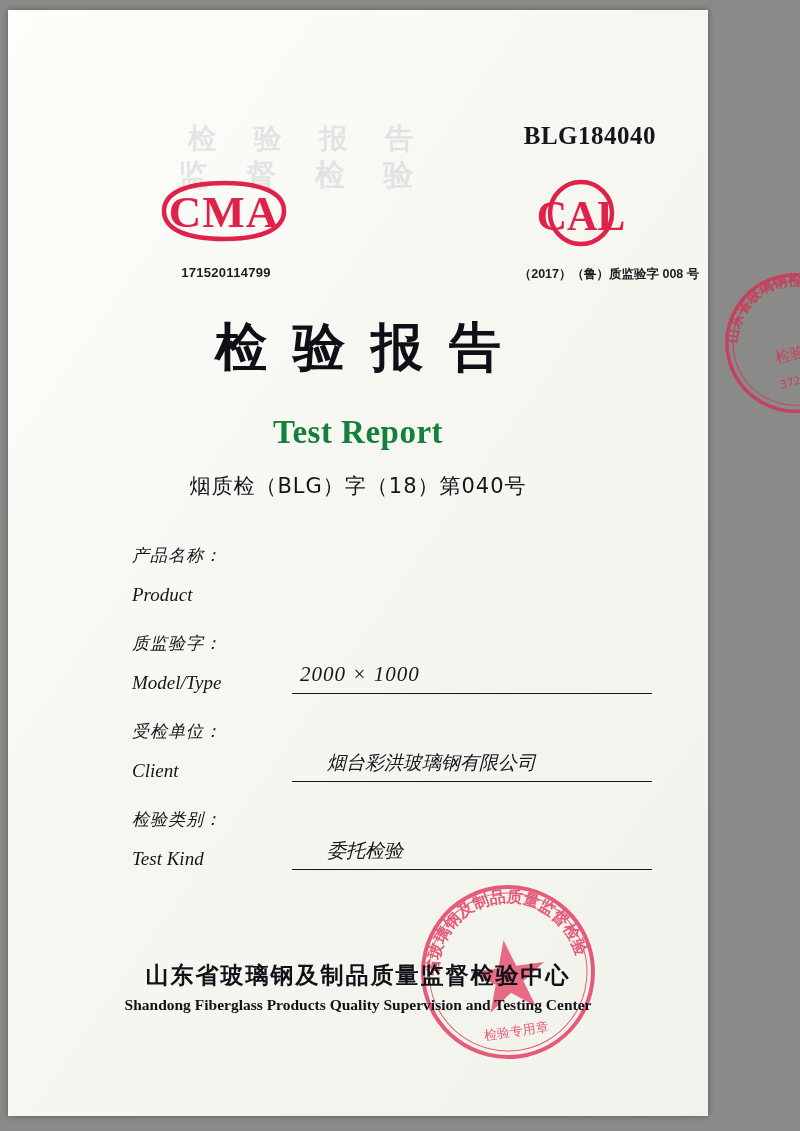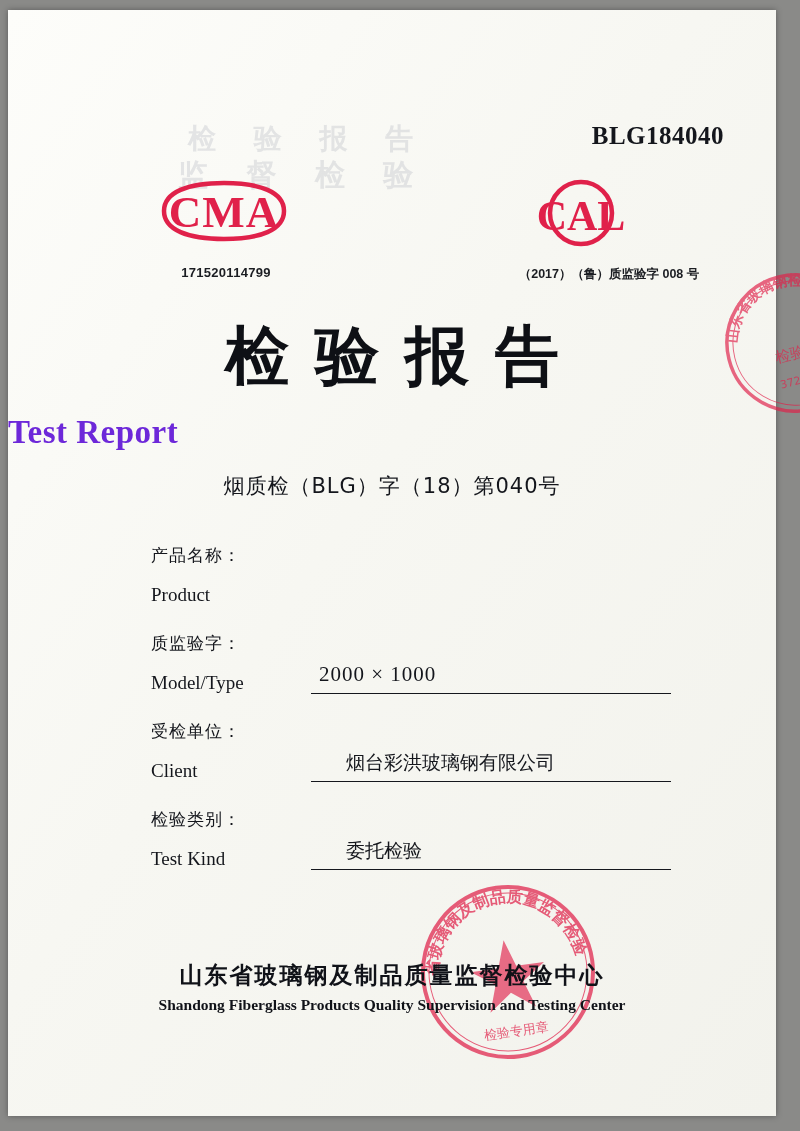--- a/index.html
+++ b/index.html
@@ -18,21 +18,21 @@
     width: 800px;
     height: 1131px;
     background: #8a8a88;
     overflow: hidden;
   }
   
   .sheet {
     position: absolute;
     left: 8px;
     top: 10px;
-    width: 768px;
+    width: 700px;
     height: 1106px;
     background: #fbfbf7;
     box-shadow: 0 0 6px rgba(0,0,0,0.35);
   }
   .sheet:before {
     
     content: "";
     position: absolute;
     inset: 0;
     background: linear-gradient(125deg, #fdfdfa 0%, #f7f7f2 45%, #f2f2ec 100%);
@@ -111,52 +111,54 @@
   }
 
   
   .title-cn {
     position: absolute;
     left: 0; right: 0;
     top: 303px;
     text-align: center;
     font-family: "DejaVu Sans", sans-serif;
     font-weight: bold;
-    font-size: 64px;
+    font-size: 52px;
     letter-spacing: 26px;
     text-indent: 26px;
     color: #0e1015;
   }
   .title-en {
     position: absolute;
     left: 0; right: 0;
     top: 404px;
+    text-align: center;
     font-family: "Liberation Serif", serif;
     font-weight: bold;
     font-size: 33px;
     letter-spacing: 0.5px;
-    color: #6d28d9;
+    color: #15803d;
   }
   .doc-no {
     position: absolute;
     left: 0; right: 0;
     top: 462px;
     text-align: center;
     font-family: "DejaVu Sans", sans-serif;
     font-size: 21px;
     letter-spacing: 1px;
     color: #14161c;
   }
 
   
   .fields {
     position: absolute;
-    left: 143px;
+    left: 124px;
     top: 530px;
     width: 520px;
+    font-style: italic;
   }
   .field {
     position: relative;
     height: 88px;
   }
   .f-label-cn {
     position: absolute;
     left: 0;
     top: 4px;
     font-family: "DejaVu Sans", sans-serif;

